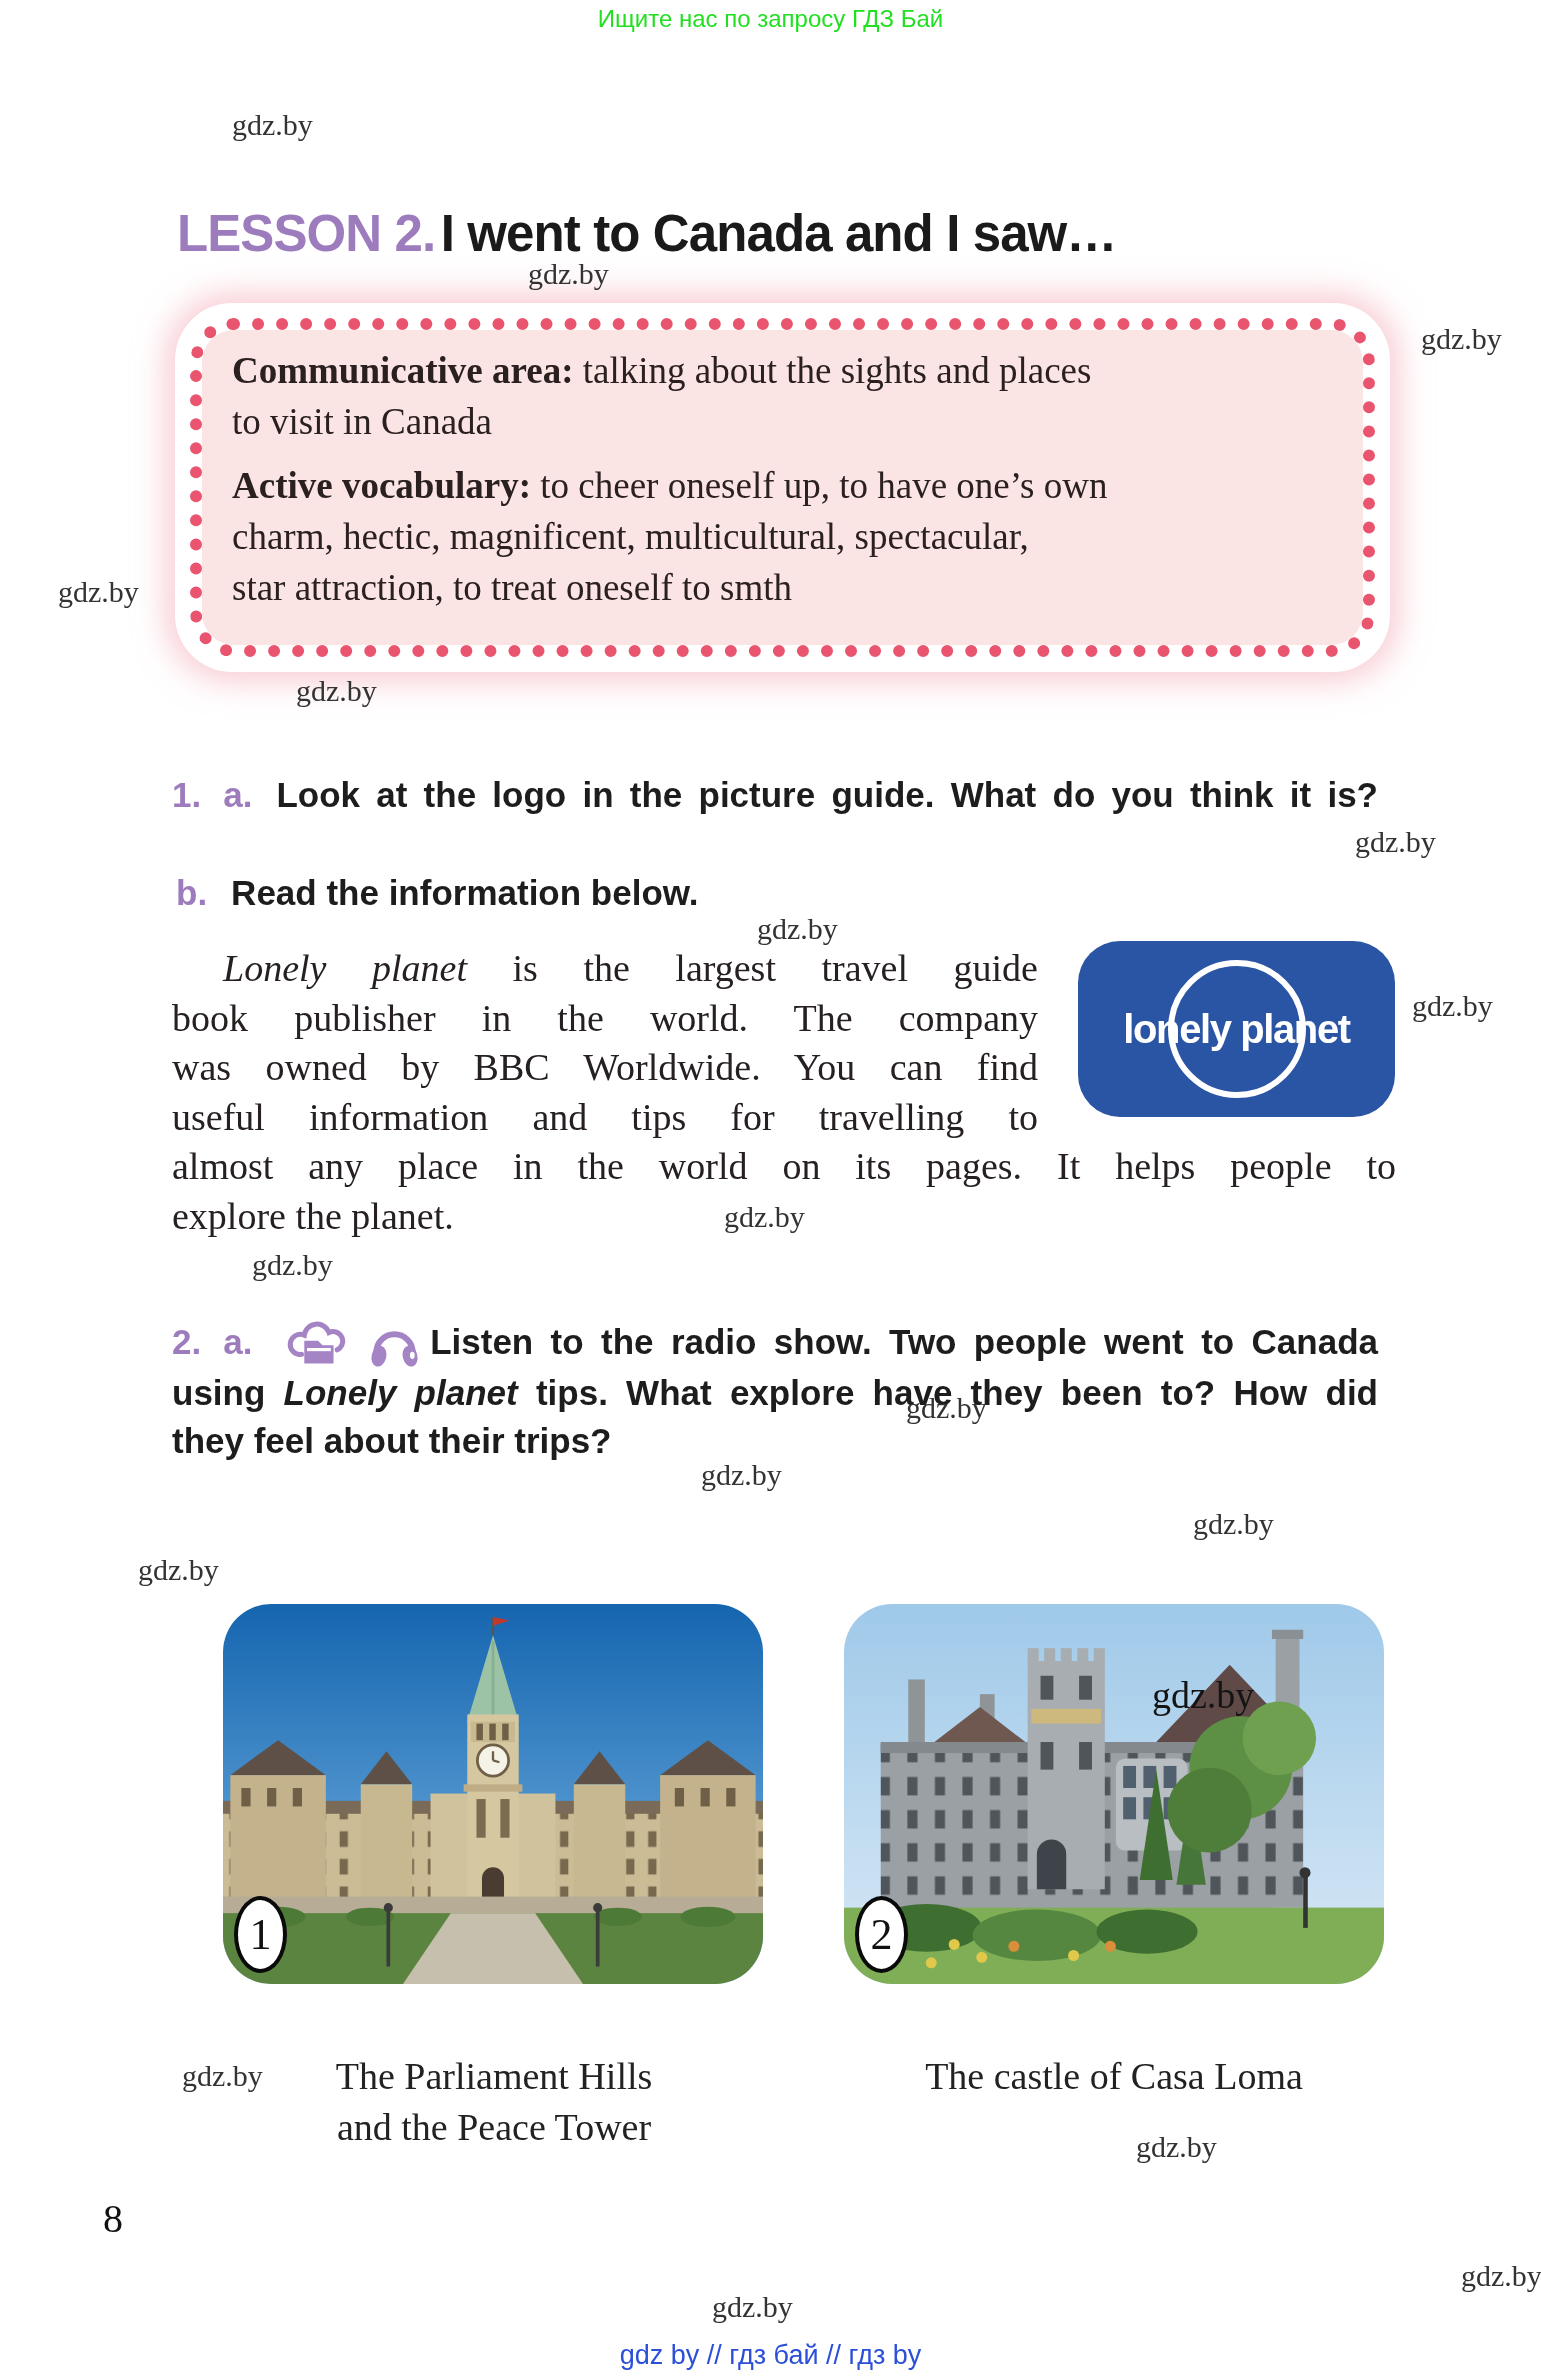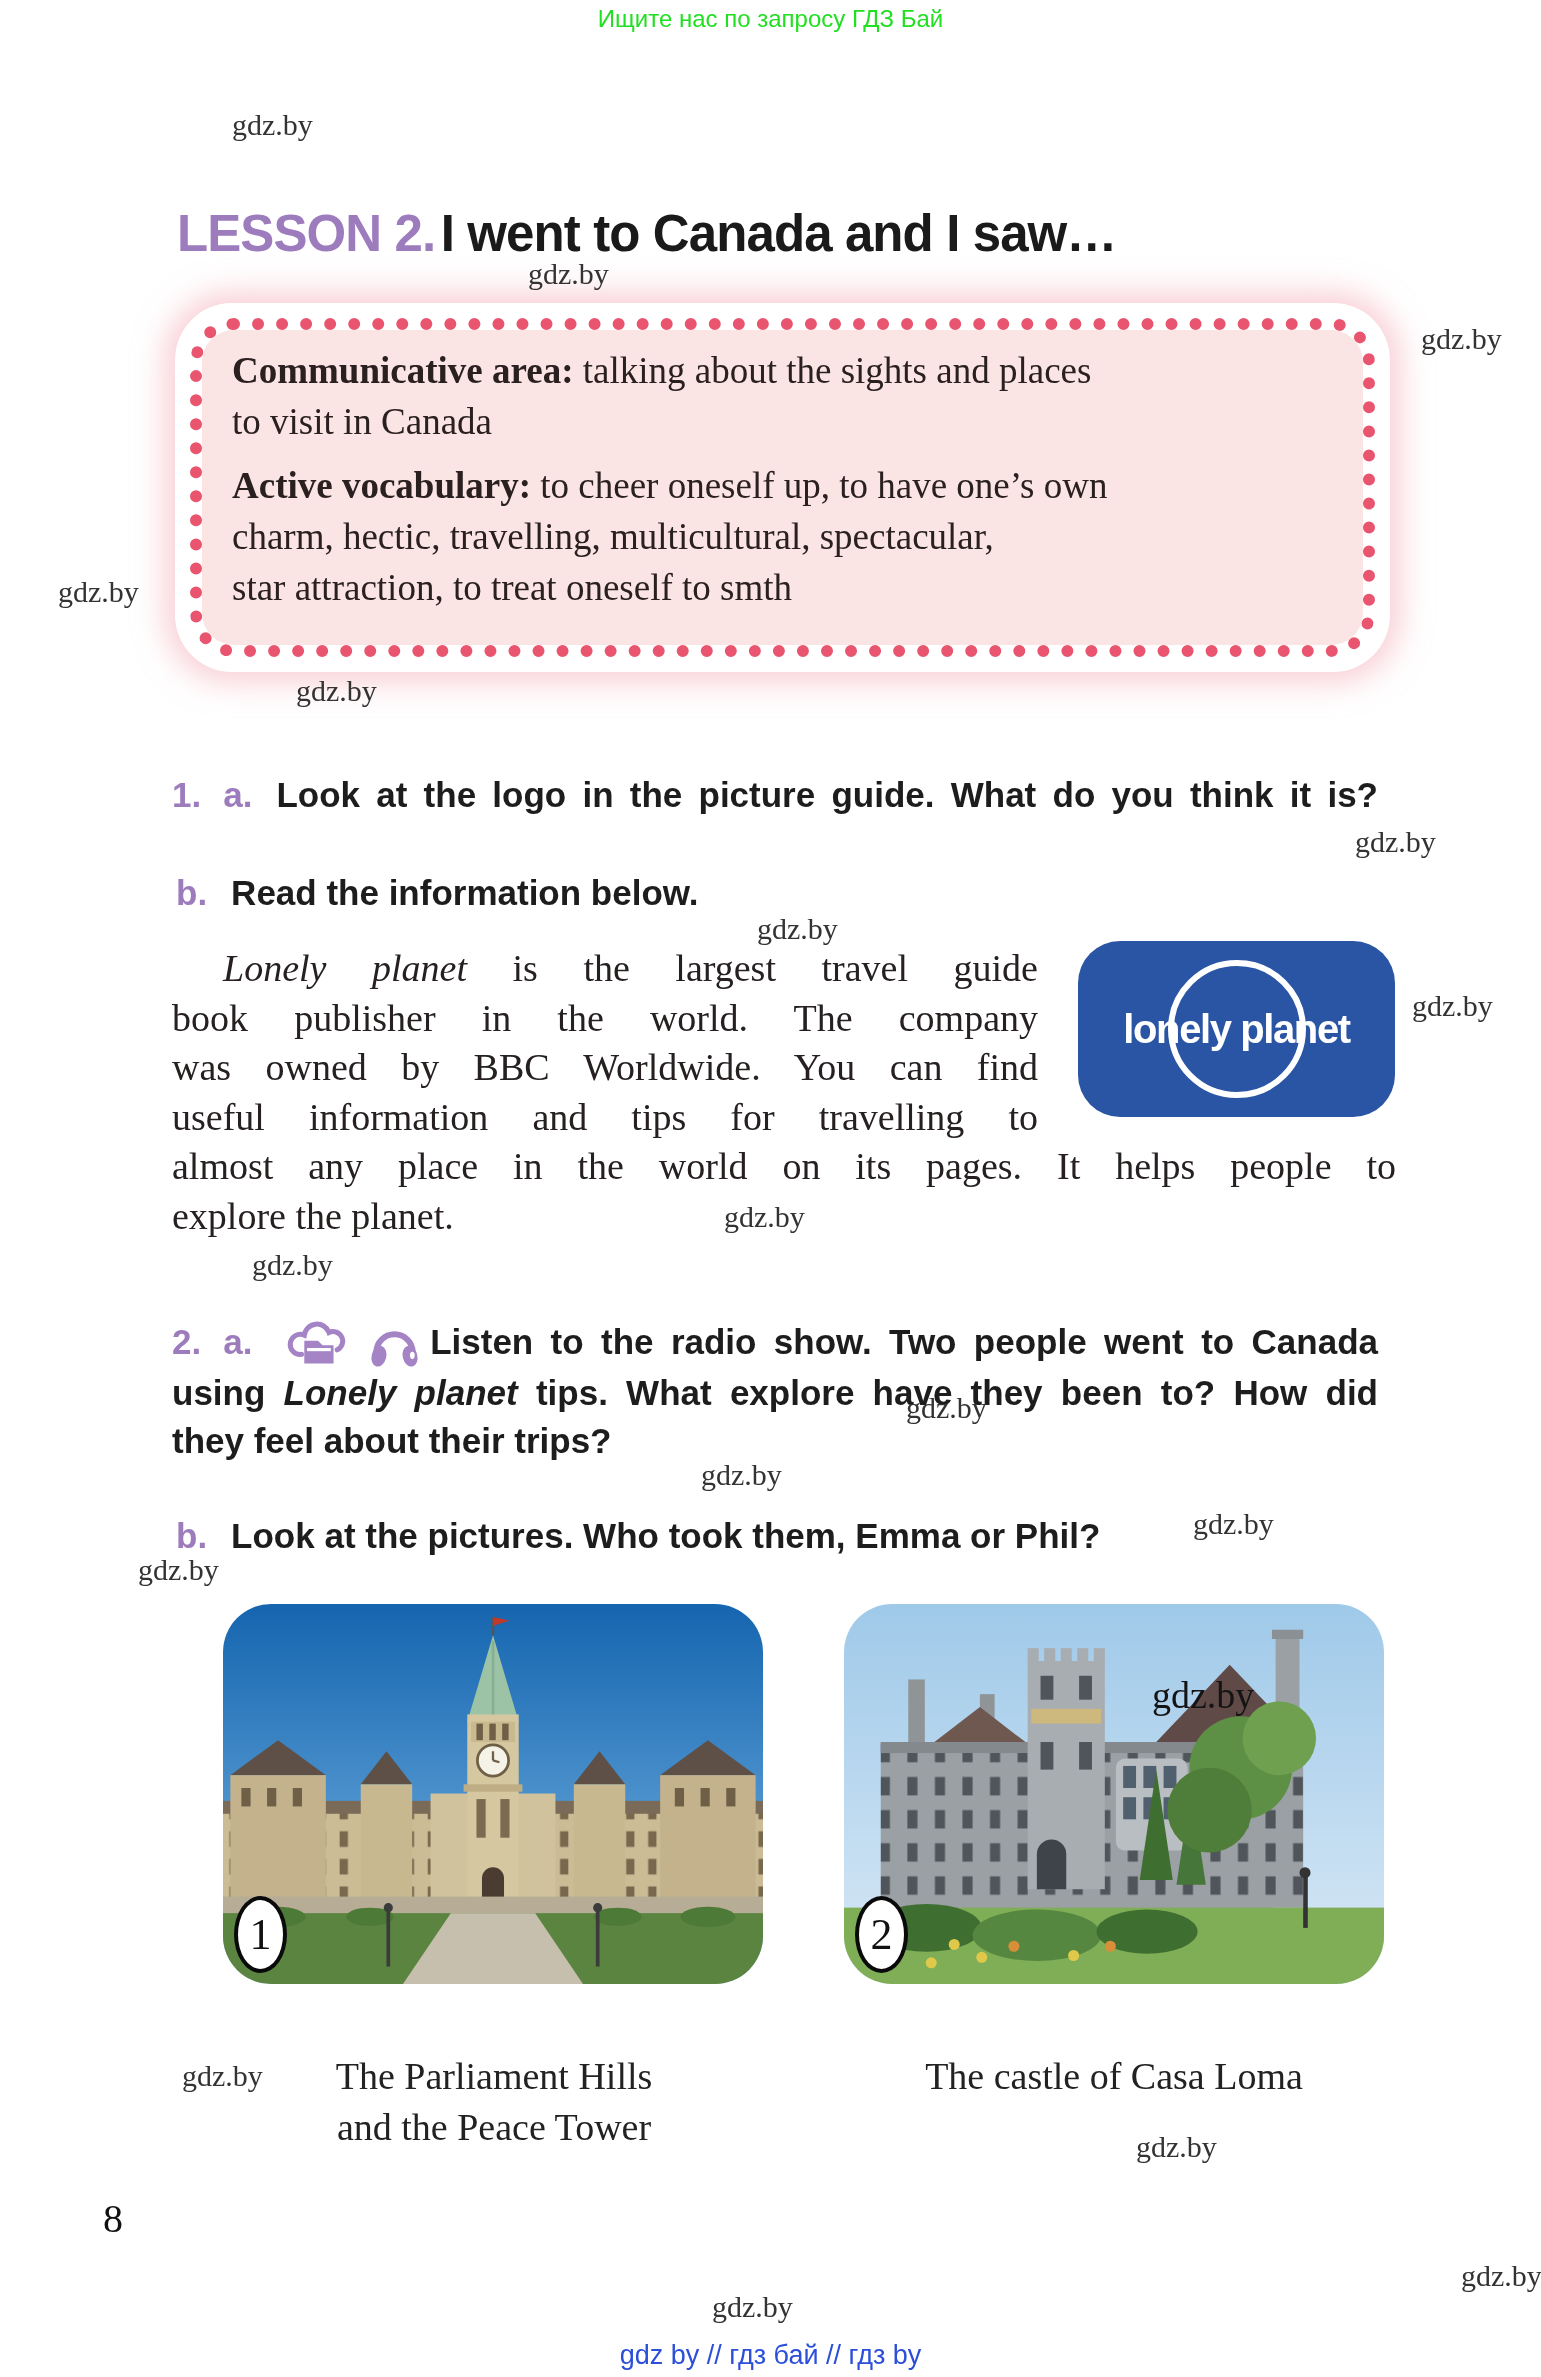--- a/index.html
+++ b/index.html
@@ -76,21 +76,21 @@
     <span class="lesson-num">LESSON 2.</span><span>I went to Canada and I saw…</span>
   </div>
 
   <div class="info-box">
     <div class="dots"></div>
     <div class="content">
       <div><span class="lead">Communicative area:</span><span> talking about the sights and places</span></div>
       <div>to visit in Canada</div>
       <div class="gap"></div>
       <div><span class="lead">Active vocabulary:</span><span> to cheer oneself up, to have one’s own</span></div>
-      <div>charm, hectic, travelling, multicultural, spectacular,</div>
+      <div>charm, hectic, magnificent, multicultural, spectacular,</div>
       <div>star attraction, to treat oneself to smth</div>
     </div>
   </div>
 
   <div class="ex just" style="left:172px;top:775px;width:1206px;">
     <span class="num">1.</span><span class="letter">a.</span><span>Look at the logo in the picture guide. What do you think it is?</span>
   </div>
 
   <div class="ex" style="left:176px;top:873px;">
     <span class="letter">b.</span><span>Read the information below.</span>
@@ -118,23 +118,20 @@
           <ellipse cx="12" cy="44" rx="8" ry="11.5" transform="rotate(14 12 44)" fill="var(--icon-purple)"></ellipse>
           <ellipse cx="46" cy="44" rx="8" ry="11.5" transform="rotate(-14 46 44)" fill="var(--icon-purple)"></ellipse>
           <ellipse cx="48.5" cy="43" rx="2.6" ry="4" fill="#ffffff"></ellipse>
         </svg></span><span>Listen to the radio show. Two people went to Canada</span>
   </div>
   <div class="ex just" style="left:172px;top:1373px;width:1206px;">
     <span>using </span><span class="it">Lonely planet</span><span> tips. What explore have they been to? How did</span>
   </div>
   <div class="ex" style="left:172px;top:1421px;">they feel about their trips?</div>
 
-  <div class="ex" style="left:176px;top:1516px;">
-    <span class="letter">b.</span><span>Look at the pictures. Who took them, Emma or Phil?</span>
-  </div>
 
   <div class="photo" style="left:223px;">
     <svg viewBox="0 0 588 413" preserveAspectRatio="none">
       <defs>
         <linearGradient id="p1sky" x1="0" y1="0" x2="0" y2="1">
           <stop offset="0" stop-color="#1565af"></stop>
             <stop offset="0.7" stop-color="#5ea0d6"></stop>
             <stop offset="1" stop-color="#a8cdea"></stop>
         </linearGradient>
         <pattern id="p1win" width="24" height="30" patternUnits="userSpaceOnUse">

